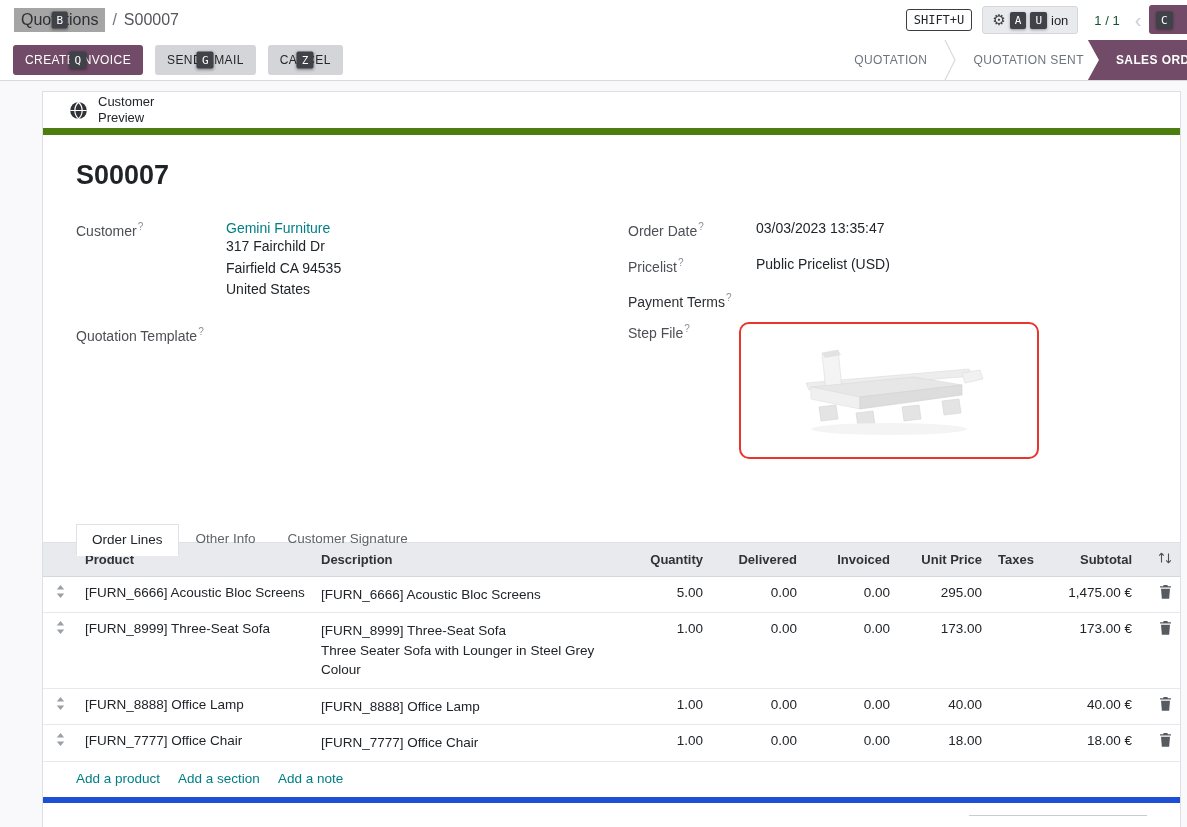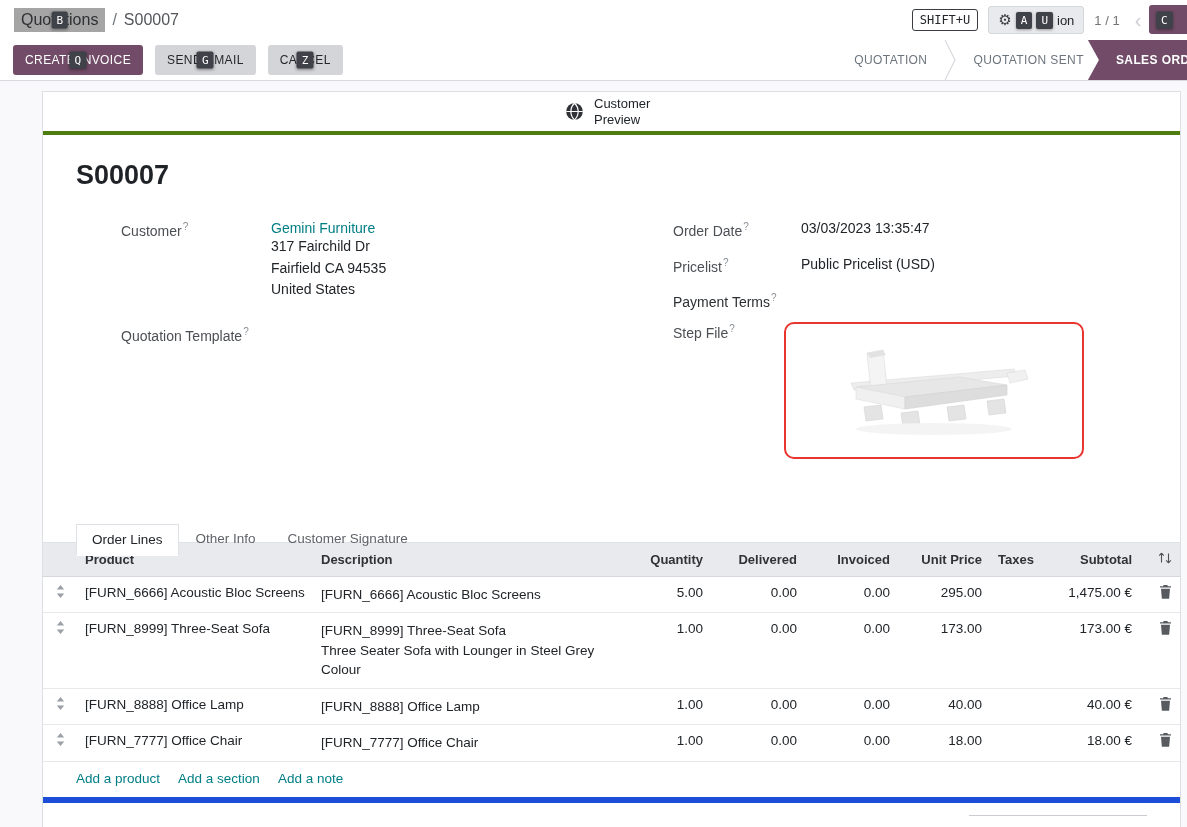--- a/index.html
+++ b/index.html
@@ -13,49 +13,49 @@
   .bc-sep { color:#6c757d; }
   .bc-current { color:#54565c; }
 
   .kbd { font-family:"DejaVu Sans Mono",monospace; font-size:11px; line-height:1; padding:3px 5px; border-radius:2px; background:#3f4249; color:#fff; box-shadow:0 1px 3px rgba(0,0,0,.35); display:inline-block; }
   .kbd.overlay { position:absolute; top:50%; left:50%; transform:translate(-50%,-50%); }
   .kbd.light { background:#fff; color:#24262b; border:1px solid #3a3d42; padding:4px 7px; font-size:12px; border-radius:3px; box-shadow:none; }
 
   .top-right { display:flex; align-items:center; gap:10px; }
   .action-btn { display:flex; align-items:center; gap:4px; background:#e9eaed; border:1px solid #d4d7db; border-radius:3px; height:28px; padding:0 9px; font-size:13px; color:#212529; cursor:pointer; font-family:inherit; }
   .gear { font-size:15px; color:#3c4045; }
-  .pager { font-size:13px; color:#737373; }
+  .pager { font-size:13px; color:#14532d; margin-left:6px; }
   .pg-chev { font-size:20px; color:#c9ccd0; padding:0 5px; cursor:pointer; line-height:1; }
   .edge-btn { position:absolute; top:5px; right:-34px; width:72px; height:29px; background:#714B67; border:none; border-radius:3px; cursor:pointer; }
   .edge-btn .kbd { position:absolute; left:7px; top:50%; transform:translateY(-50%); }
 
   
   .cpanel { height:41px; display:flex; justify-content:space-between; align-items:stretch; border-bottom:1px solid #d8dade; overflow:hidden; background:#fff; }
   .cp-left { display:flex; align-items:center; gap:12px; padding:0 13px; }
   .btn { position:relative; font-family:inherit; font-size:12px; font-weight:500; letter-spacing:.4px; padding:8px 12px; border:none; border-radius:3px; cursor:pointer; white-space:nowrap; }
   .btn.primary { background:#714B67; color:#fff; }
   .btn.secondary { background:#d3d5d9; color:#24262b; }
 
   .statusbar { display:flex; align-items:stretch; margin-right:-50px; }
   .step { display:flex; align-items:center; font-size:12px; letter-spacing:.4px; color:#6c757d; padding:0 17px; white-space:nowrap; cursor:pointer; }
   .step-sep { display:flex; align-items:center; }
   .step.active { background:#714B67; color:#fff; font-weight:600; clip-path:polygon(0 0,100% 0,100% 100%,0 100%,11px 50%); padding:0 30px 0 28px; margin-left:-13px; }
 
   
   .content { background:#f9f9fb; height:746px; padding-top:10px; }
   .sheet { width:1139px; margin-left:42px; background:#fff; border:1px solid #dcdfe3; min-height:736px; position:relative; }
 
-  .sheet-top { height:43px; border-bottom:4px solid #4d7c0f; display:flex; justify-content:center; align-items:center; padding:0 26px; }
+  .sheet-top { height:43px; border-bottom:7px solid #4d7c0f; display:flex; justify-content:flex-start; align-items:center; padding:0 26px; }
   .preview-btn { display:flex; align-items:center; gap:10px; cursor:pointer; }
   .preview-label { width:64px; font-size:13px; line-height:1.2; color:#212529; }
 
   .sheet-body { padding:0 33px; }
   .sheet-title { margin-top:25px; font-size:27px; font-weight:700; color:#1f2327; }
 
-  .form { display:flex; margin-top:29px;margin-left:45px; }
+  .form { display:flex; margin-top:29px; }
   .col-left { width:552px; }
   .col-right { flex:1; }
   .frow { display:flex; margin-bottom:10px; }
   .flabel { width:150px; color:#4c4f54; font-size:14px; padding-top:1px; flex-shrink:0; }
   .col-right .flabel { width:128px; }
   .flabel.bold { font-weight:400; color:#2c2f33; }
   .help { color:#8a9096; font-size:10px; vertical-align:super; margin-left:1px; }
   .fvalue { font-size:14px; color:#212529; }
   .link { color:#017e84; cursor:pointer; text-decoration:none; }
   .addr-line { line-height:21.5px; }

